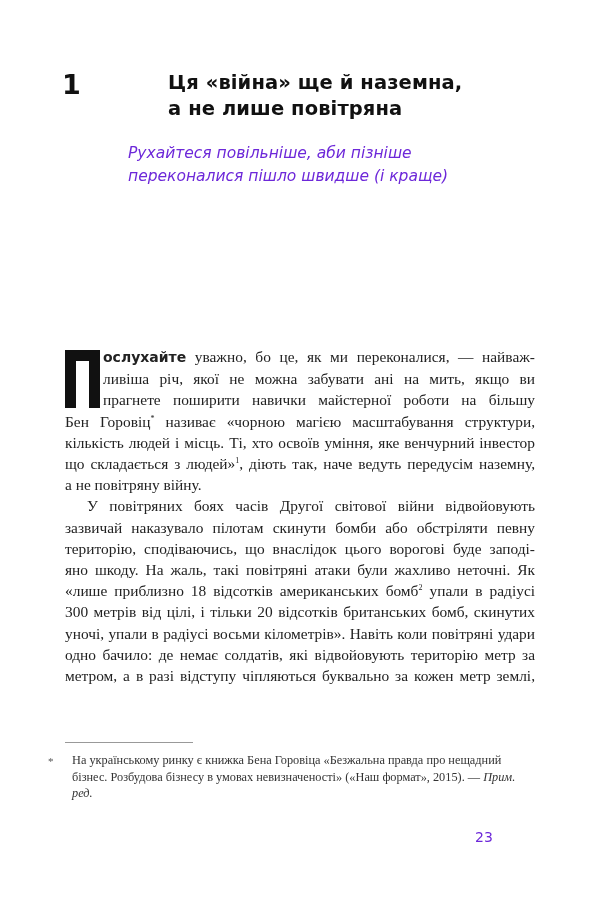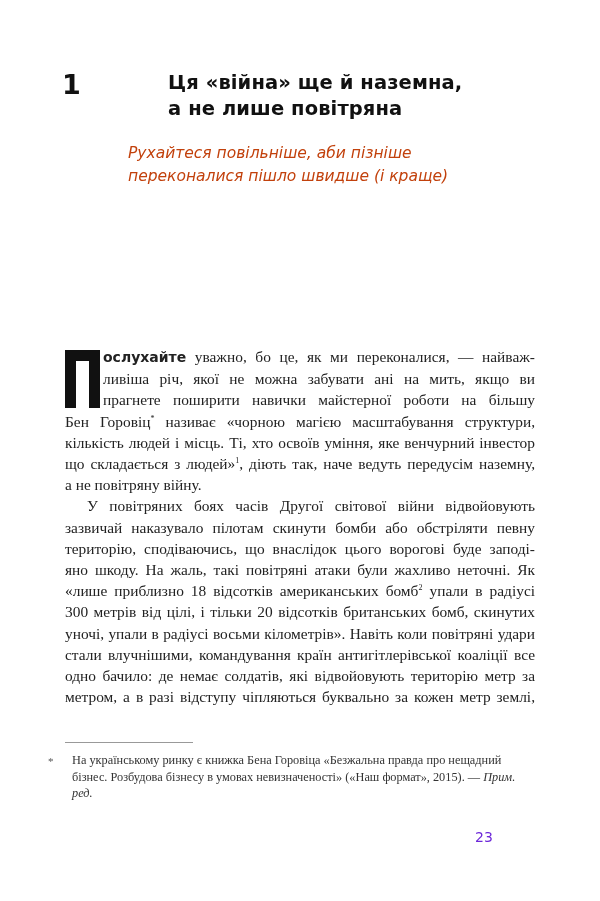--- a/index.html
+++ b/index.html
@@ -40,21 +40,21 @@
     .chapter-title span { display: block; white-space: nowrap; }
     .chapter-subtitle {
       position: absolute;
       left: 128px;
       top: 142px;
       width: 440px;
       font-family: "DejaVu Sans", sans-serif;
       font-style: italic;
       font-size: 15.5px;
       line-height: 23px;
-      color: #c2410c;
+      color: #6d28d9;
     }
     .chapter-subtitle span { display: block; white-space: nowrap; }
 
     .body-text {
       position: absolute;
       left: 65px;
       top: 346px;
       width: 470px;
       font-family: "Liberation Serif", "DejaVu Serif", serif;
       font-size: 15.4px;
@@ -165,21 +165,20 @@
   <span class="line"><span>що складається з людей»</span><sup>1</sup><span>, діють так, наче ведуть передусім наземну,</span></span>
   <span class="line last">а не повітряну війну.</span>
 
   <span class="line indent">У повітряних боях часів Другої світової війни відвойовують</span>
   <span class="line">зазвичай наказувало пілотам скинути бомби або обстріляти певну</span>
   <span class="line">територію, сподіваючись, що внаслідок цього ворогові буде заподі-</span>
   <span class="line">яно шкоду. На жаль, такі повітряні атаки були жахливо неточні. Як</span>
   <span class="line"><span>«лише приблизно 18 відсотків американських бомб</span><sup>2</sup><span> упали в радіусі</span></span>
   <span class="line">300 метрів від цілі, і тільки 20 відсотків британських бомб, скинутих</span>
   <span class="line">уночі, упали в радіусі восьми кілометрів». Навіть коли повітряні удари</span>
-  <span class="line">стали влучнішими, командування країн антигітлерівської коаліції все</span>
   <span class="line">одно бачило: де немає солдатів, які відвойовують територію метр за</span>
   <span class="line">метром, а в разі відступу чіпляються буквально за кожен метр землі,</span>
 </div>
 
 <div class="footnote-rule"></div>
 
 <div class="footnote">
   <span class="marker">*</span>
   <div class="fn-text">
     <span class="fn-line">На українському ринку є книжка Бена Горовіца «Безжальна правда про нещадний</span>

